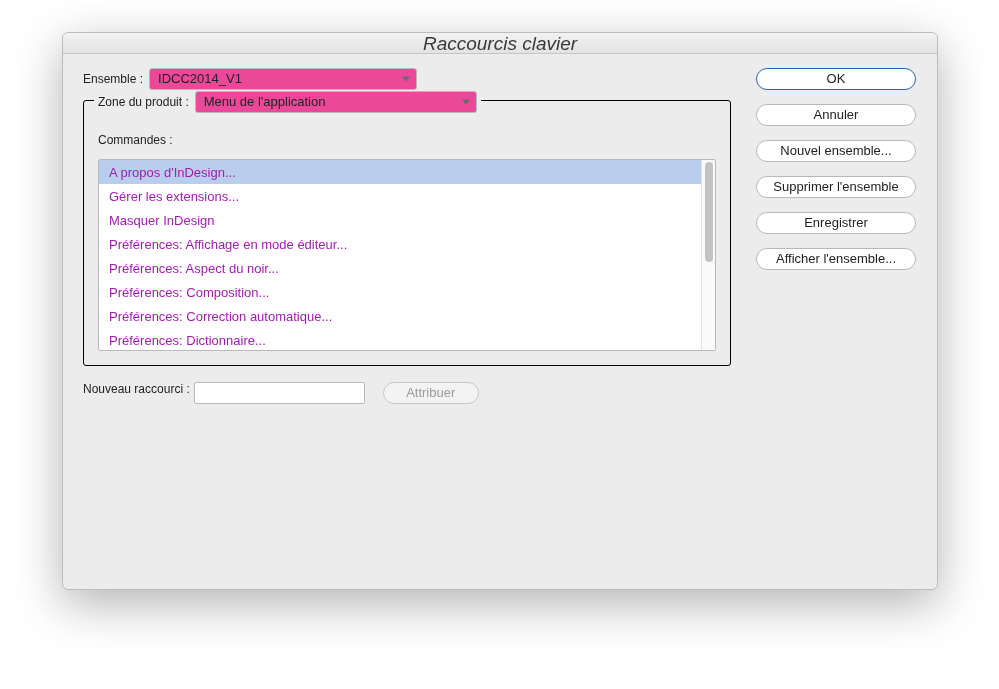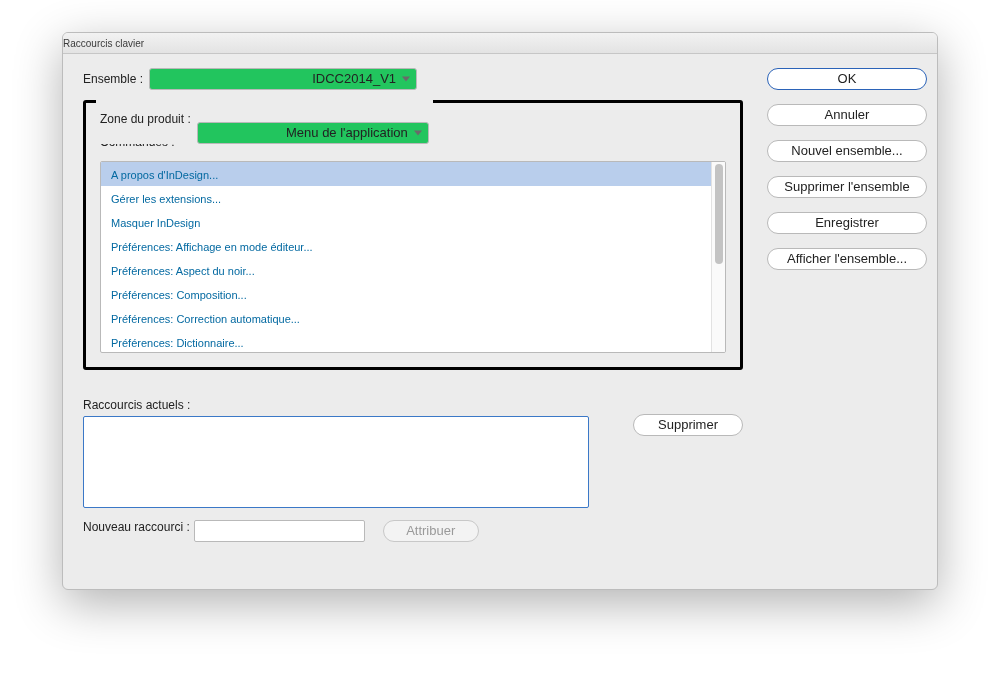--- a/index.html
+++ b/index.html
@@ -22,24 +22,26 @@
     height: 558px;
     background: #ececec;
     border: 1px solid #bcbcbc;
     border-radius: 6px;
     box-shadow: 0 14px 48px rgba(0,0,0,0.30);
     overflow: hidden;
   }
   .titlebar {
     height: 21px;
     line-height: 21px;
-    font-size: 10px;
+    text-align: center;
+    font-size: 19px;
     color: #3a3a3a;
     background: linear-gradient(#f2f2f2,#e3e3e3);
     border-bottom: 1px solid #c6c6c6;
+    font-style: italic;
   }
   .body {
     display: flex;
     padding: 14px 20px 20px 20px;
     gap: 24px;
   }
   .left {
     flex: 1;
   }
   .right {
@@ -53,81 +55,80 @@
     display: flex;
     align-items: center;
     gap: 6px;
     margin-bottom: 10px;
   }
   .label {
     font-size: 12px;
     color: #222;
   }
   .select, .select-sm {
-    background: #22c55e;
+    background: #ec4899;
     border: 1px solid #b9b9b9;
     border-radius: 3px;
     height: 22px;
     padding: 0 20px 0 8px;
     font-size: 13px;
     color: #222;
     position: relative;
     line-height: 20px;
-    text-align: right;
   }
   .select { width: 268px; }
   .select-chevron {
     position: absolute;
     right: 6px;
     top: 50%;
     transform: translateY(-50%);
     width: 0; height: 0;
     border-left: 4px solid transparent;
     border-right: 4px solid transparent;
     border-top: 5px solid #6a6a6a;
   }
   .fieldset {
-    border: 3px solid #000000;
+    border: 1px solid #000000;
     border-radius: 3px;
     position: relative;
     padding: 12px 14px 14px 14px;
     background: #ececec;
     margin-bottom: 16px;
   }
   .fieldset-legend {
     position: absolute;
     top: -10px;
     left: 10px;
     background: #ececec;
     padding: 0 4px;
     display: flex;
     align-items: center;
     gap: 6px;
     font-size: 13px;
   }
-  .fieldset-legend .select { width: 232px; margin-top: 29px; }
+  .fieldset-legend .select { width: 282px; }
   .commands-label { margin: 20px 0 12px 0; }
   .listbox {
     background: #ffffff;
     border: 1px solid #b9b9b9;
     border-radius: 2px;
     height: 192px;
     display: flex;
     overflow: hidden;
   }
   .listbox-inner {
     flex: 1;
     overflow: hidden;
   }
   .list-item {
     height: 24px;
     line-height: 24px;
     padding: 0 10px;
-    font-size: 11px;
-    color: #0369a1;
+    font-size: 13px;
+    color: #a21caf;
     border-top: 1px solid rgba(0,0,0,0);
   }
   .list-item.selected {
     background: #b9ceec;
   }
   .listbox-scroll {
     width: 14px;
     background: #fafafa;
     border-left: 1px solid #e2e2e2;
     position: relative;
@@ -237,29 +238,20 @@
             <div class="list-item">Préférences: Composition...</div>
             <div class="list-item">Préférences: Correction automatique...</div>
             <div class="list-item">Préférences: Dictionnaire...</div>
           </div>
           <div class="listbox-scroll">
             <div class="scroll-thumb"></div>
           </div>
         </div>
       </div>
 
-      <div class="row-supprimer">
-        <div>
-          <div class="label current-label">Raccourcis actuels :</div>
-          <div class="current-box"></div>
-        </div>
-        <div style="padding-top:28px;">
-          <div class="pill-btn" style="min-width:110px;">Supprimer</div>
-        </div>
-      </div>
 
       <div class="bottom-row">
         <div class="field-col">
           <span class="label">Nouveau raccourci :</span>
           <div class="text-input"></div>
         </div>
         <div class="pill-btn disabled" style="min-width:96px;">Attribuer</div>
       </div>
 
     </div>

